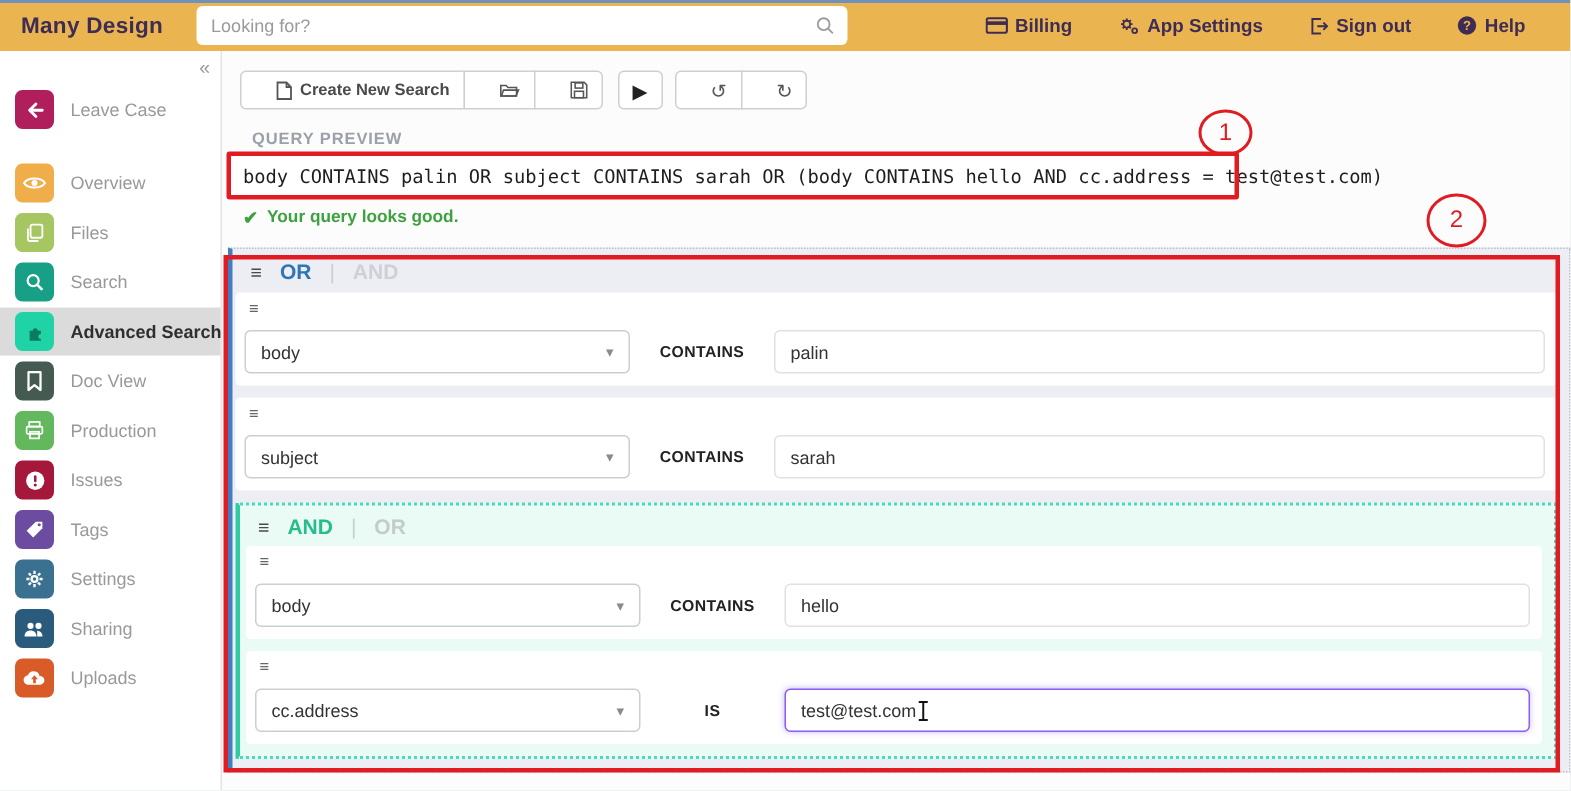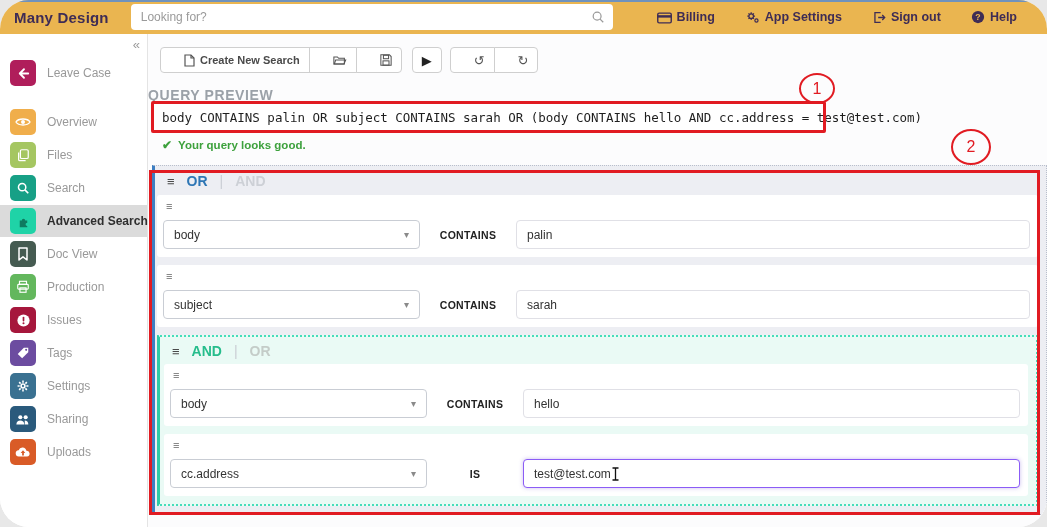--- a/index.html
+++ b/index.html
@@ -1,29 +1,29 @@
 <!DOCTYPE html>
 <html><head>
 <meta charset="utf-8">
 <style>
   * { margin:0; padding:0; box-sizing:border-box; }
   body { background:#e8e8e8; font-family:"Liberation Sans", sans-serif; }
-  .screen { position:relative; width:1047px; height:527px; background:#ffffff; overflow:hidden;border-radius:29px; }
+  .screen { position:relative; width:1047px; height:527px; background:#ffffff; overflow:hidden; }
   .screen::before { content:""; position:absolute; top:0; left:0; right:0; height:2px; background:#6f92bd; z-index:60; }
 
   
   .topbar { position:absolute; top:0; left:0; width:1047px; height:34px; background:#EAB550;
             display:flex; align-items:center; padding:0 14px; z-index:10; }
   .brand { font-size:15px; font-weight:bold; color:#3E2C55; letter-spacing:.2px; margin-right:22px; }
-  .searchbox { width:482px; height:26px; background:#fff; border-radius:4px; display:flex; align-items:center; padding:0 8px 0 10px; }
+  .searchbox { width:434px; height:26px; background:#fff; border-radius:4px; display:flex; align-items:center; padding:0 8px 0 10px; }
   .searchbox input { flex:1; border:none; outline:none; font-size:12px; color:#444; font-family:"Liberation Sans",sans-serif; }
   .searchbox input::placeholder { color:#9a9a9a; }
   .search-glyph { width:14px; height:14px; display:block; }
   .topnav { margin-left:auto; display:flex; align-items:center; gap:30px; padding-right:16px; }
-  .topnav .navitem { display:flex; align-items:flex-end; gap:5px; color:#3E2C55; font-size:12.5px; font-weight:bold; cursor:pointer; }
+  .topnav .navitem { display:flex; align-items:center; gap:5px; color:#3E2C55; font-size:12.5px; font-weight:bold; cursor:pointer; }
   .topnav svg { display:block; }
 
   
   .sidebar { position:absolute; top:34px; left:0; width:148px; bottom:0; background:#fff; border-right:1px solid #E4E4E4; z-index:5; }
   .collapse { position:absolute; top:4px; right:7px; color:#9a9a9a; font-size:13px; cursor:pointer; line-height:1; }
   .side-item { display:flex; align-items:center; height:32px; padding:3px 10px; margin-bottom:1px; cursor:pointer; }
   .side-item .tile { width:26px; height:26px; border-radius:5px; display:flex; align-items:center; justify-content:center; flex-shrink:0; }
   .side-item .lbl { margin-left:11px; font-size:12px; color:#999; white-space:nowrap; }
   .side-item.active { background:#DBDBDB; }
   .side-item.active .lbl { color:#2f2f2f; font-weight:bold; }
@@ -41,21 +41,21 @@
   .tbtn { height:26px; background:#fff; border:1px solid #CFCFCF; display:flex; align-items:center; gap:5px;
           padding:0 9px; font-size:11px; font-weight:bold; color:#4a4a4a; cursor:pointer; }
   .btn-group .tbtn { border-radius:0; margin-left:-1px;padding-left:23px; }
   .btn-group .tbtn:first-child { border-radius:4px 0 0 4px; margin-left:0; }
   .btn-group .tbtn:last-child { border-radius:0 4px 4px 0; }
   .tbtn.single { border-radius:4px; }
   .gap10 { width:10px; } .gap8 { width:8px; }
   .tb-ico { font-size:13px; color:#555; font-weight:normal; line-height:1; }
   .run-title { margin-left:18px; color:#E03C40; font-weight:bold; font-size:13px; }
 
-  .qlabel { position:absolute; top:53px; left:0; font-size:14px; font-weight:bold; color:#9BA1A8; letter-spacing:.6px; }
+  .qlabel { position:absolute; top:53px; left:20px; font-size:11px; font-weight:bold; color:#9BA1A8; letter-spacing:.6px; }
   .qbar { position:absolute; top:70px; left:6px; width:672px; height:29px; background:#fff; }
   .qtext { position:absolute; top:76px; left:14px; font-family:"DejaVu Sans Mono", monospace; font-size:12.5px; color:#1e1e1e; white-space:nowrap; }
   .qstatus { position:absolute; top:104px; left:14px; display:flex; align-items:center; gap:6px;
              color:#3DA13D; font-size:11.5px; font-weight:bold; }
   .qstatus .chk { font-size:12px; }
 
   
   .or-group { position:absolute; top:131px; left:4px; right:0; height:350px; overflow:hidden;
               background:#EDEEF3; border:1px dotted #B9BFCC; border-left:3px solid #3E7EC1; }
   .grp-head { display:flex; align-items:center; gap:12px; padding:7px 12px 6px; }

